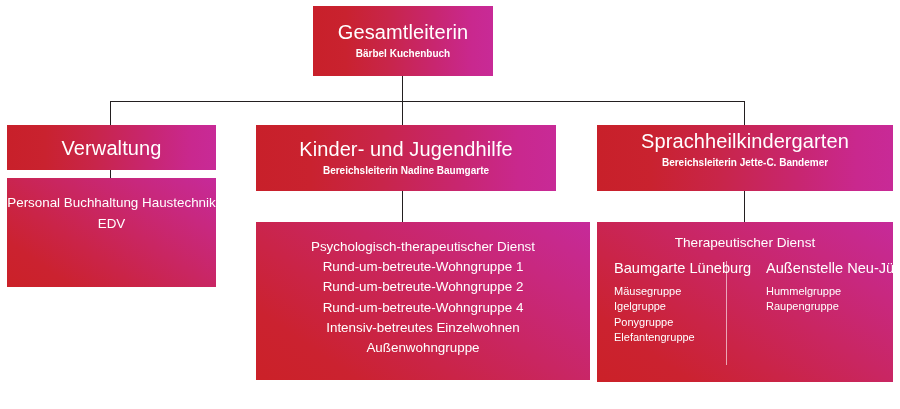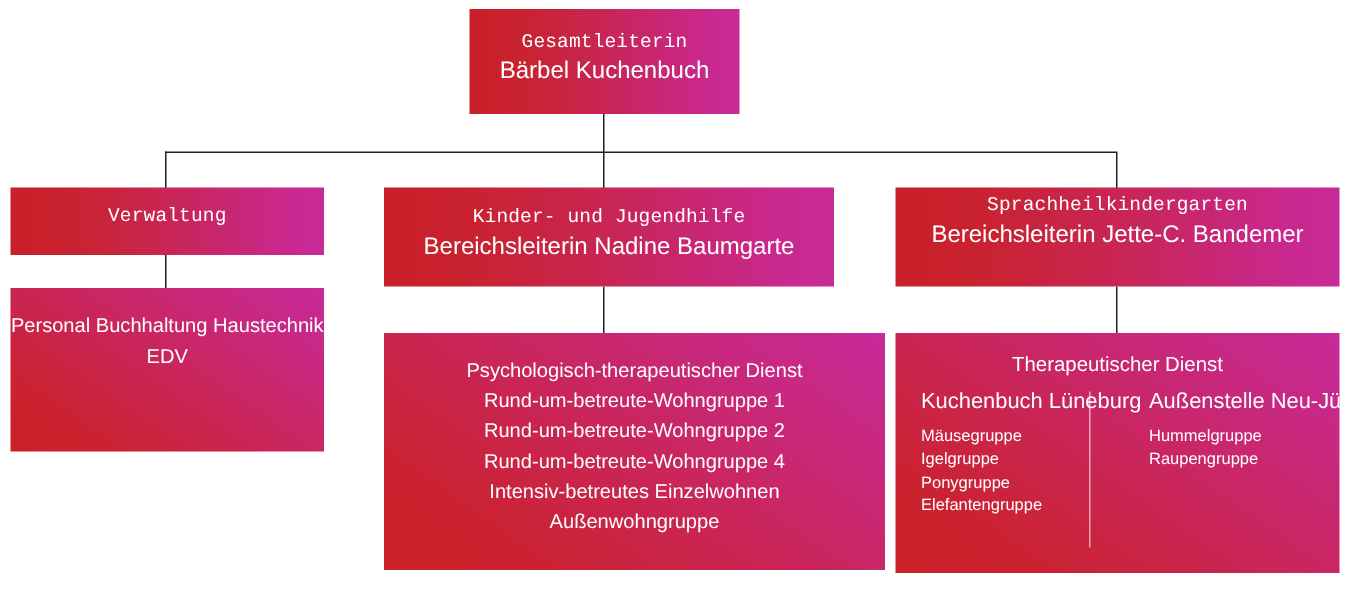--- a/index.html
+++ b/index.html
@@ -48,30 +48,29 @@
       linear-gradient(215deg,
         #c62a9a 0%,
         #c8287f 22%,
         #c92662 44%,
         #ca2447 64%,
         #cb2230 82%,
         #cb2128 100%);
   }
 
   .title-line {
-    font-size: 13px;
+    font-size: 20px;
     line-height: 1.25;
     font-weight: 400;
     letter-spacing: .1px;
-    font-family: Liberation Mono, monospace;
   }
   .sub-line {
-    font-size: 16px;
+    font-size: 10px;
     line-height: 1.3;
-    font-weight: 400;
+    font-weight: 700;
     margin-top: 2px;
   }
 
   
   #node-top {
     left: 313px; top: 6px;
     width: 180px; height: 70px;
     padding-top: 14px;
   }
 
@@ -83,21 +82,21 @@
   .line-v { width: 1px; }
   .line-h { height: 1px; }
 
   
   #node-verwaltung {
     left: 7px; top: 125px;
     width: 209px; height: 45px;
     padding-top: 11px;
   }
   #panel-verwaltung {
-    left: 7px; top: 192px;
+    left: 7px; top: 178px;
     width: 209px; height: 109px;
     padding-top: 14px;
   }
 
   
   #node-kinder {
     left: 256px; top: 125px;
     width: 300px; height: 66px;
     padding-top: 12px;
   }
@@ -224,21 +223,21 @@
     <div class="sub-line">Bereichsleiterin Jette-C. Bandemer</div>
   </div>
 
   <div class="box grad-d" id="panel-sprach">
     <div class="ther-title">Therapeutischer Dienst</div>
 
     <div class="sub-cols">
 
       <div class="sub-col">
         <div class="sub-head">
-          <span class="row">Kuchenbuch</span>
+          <span class="row">Baumgarte</span>
           <span class="row">Lüneburg</span>
         </div>
         <div class="sub-items">
           <span class="row">Mäusegruppe</span>
           <span class="row">Igelgruppe</span>
           <span class="row">Ponygruppe</span>
           <span class="row">Elefantengruppe</span>
         </div>
       </div>
 

